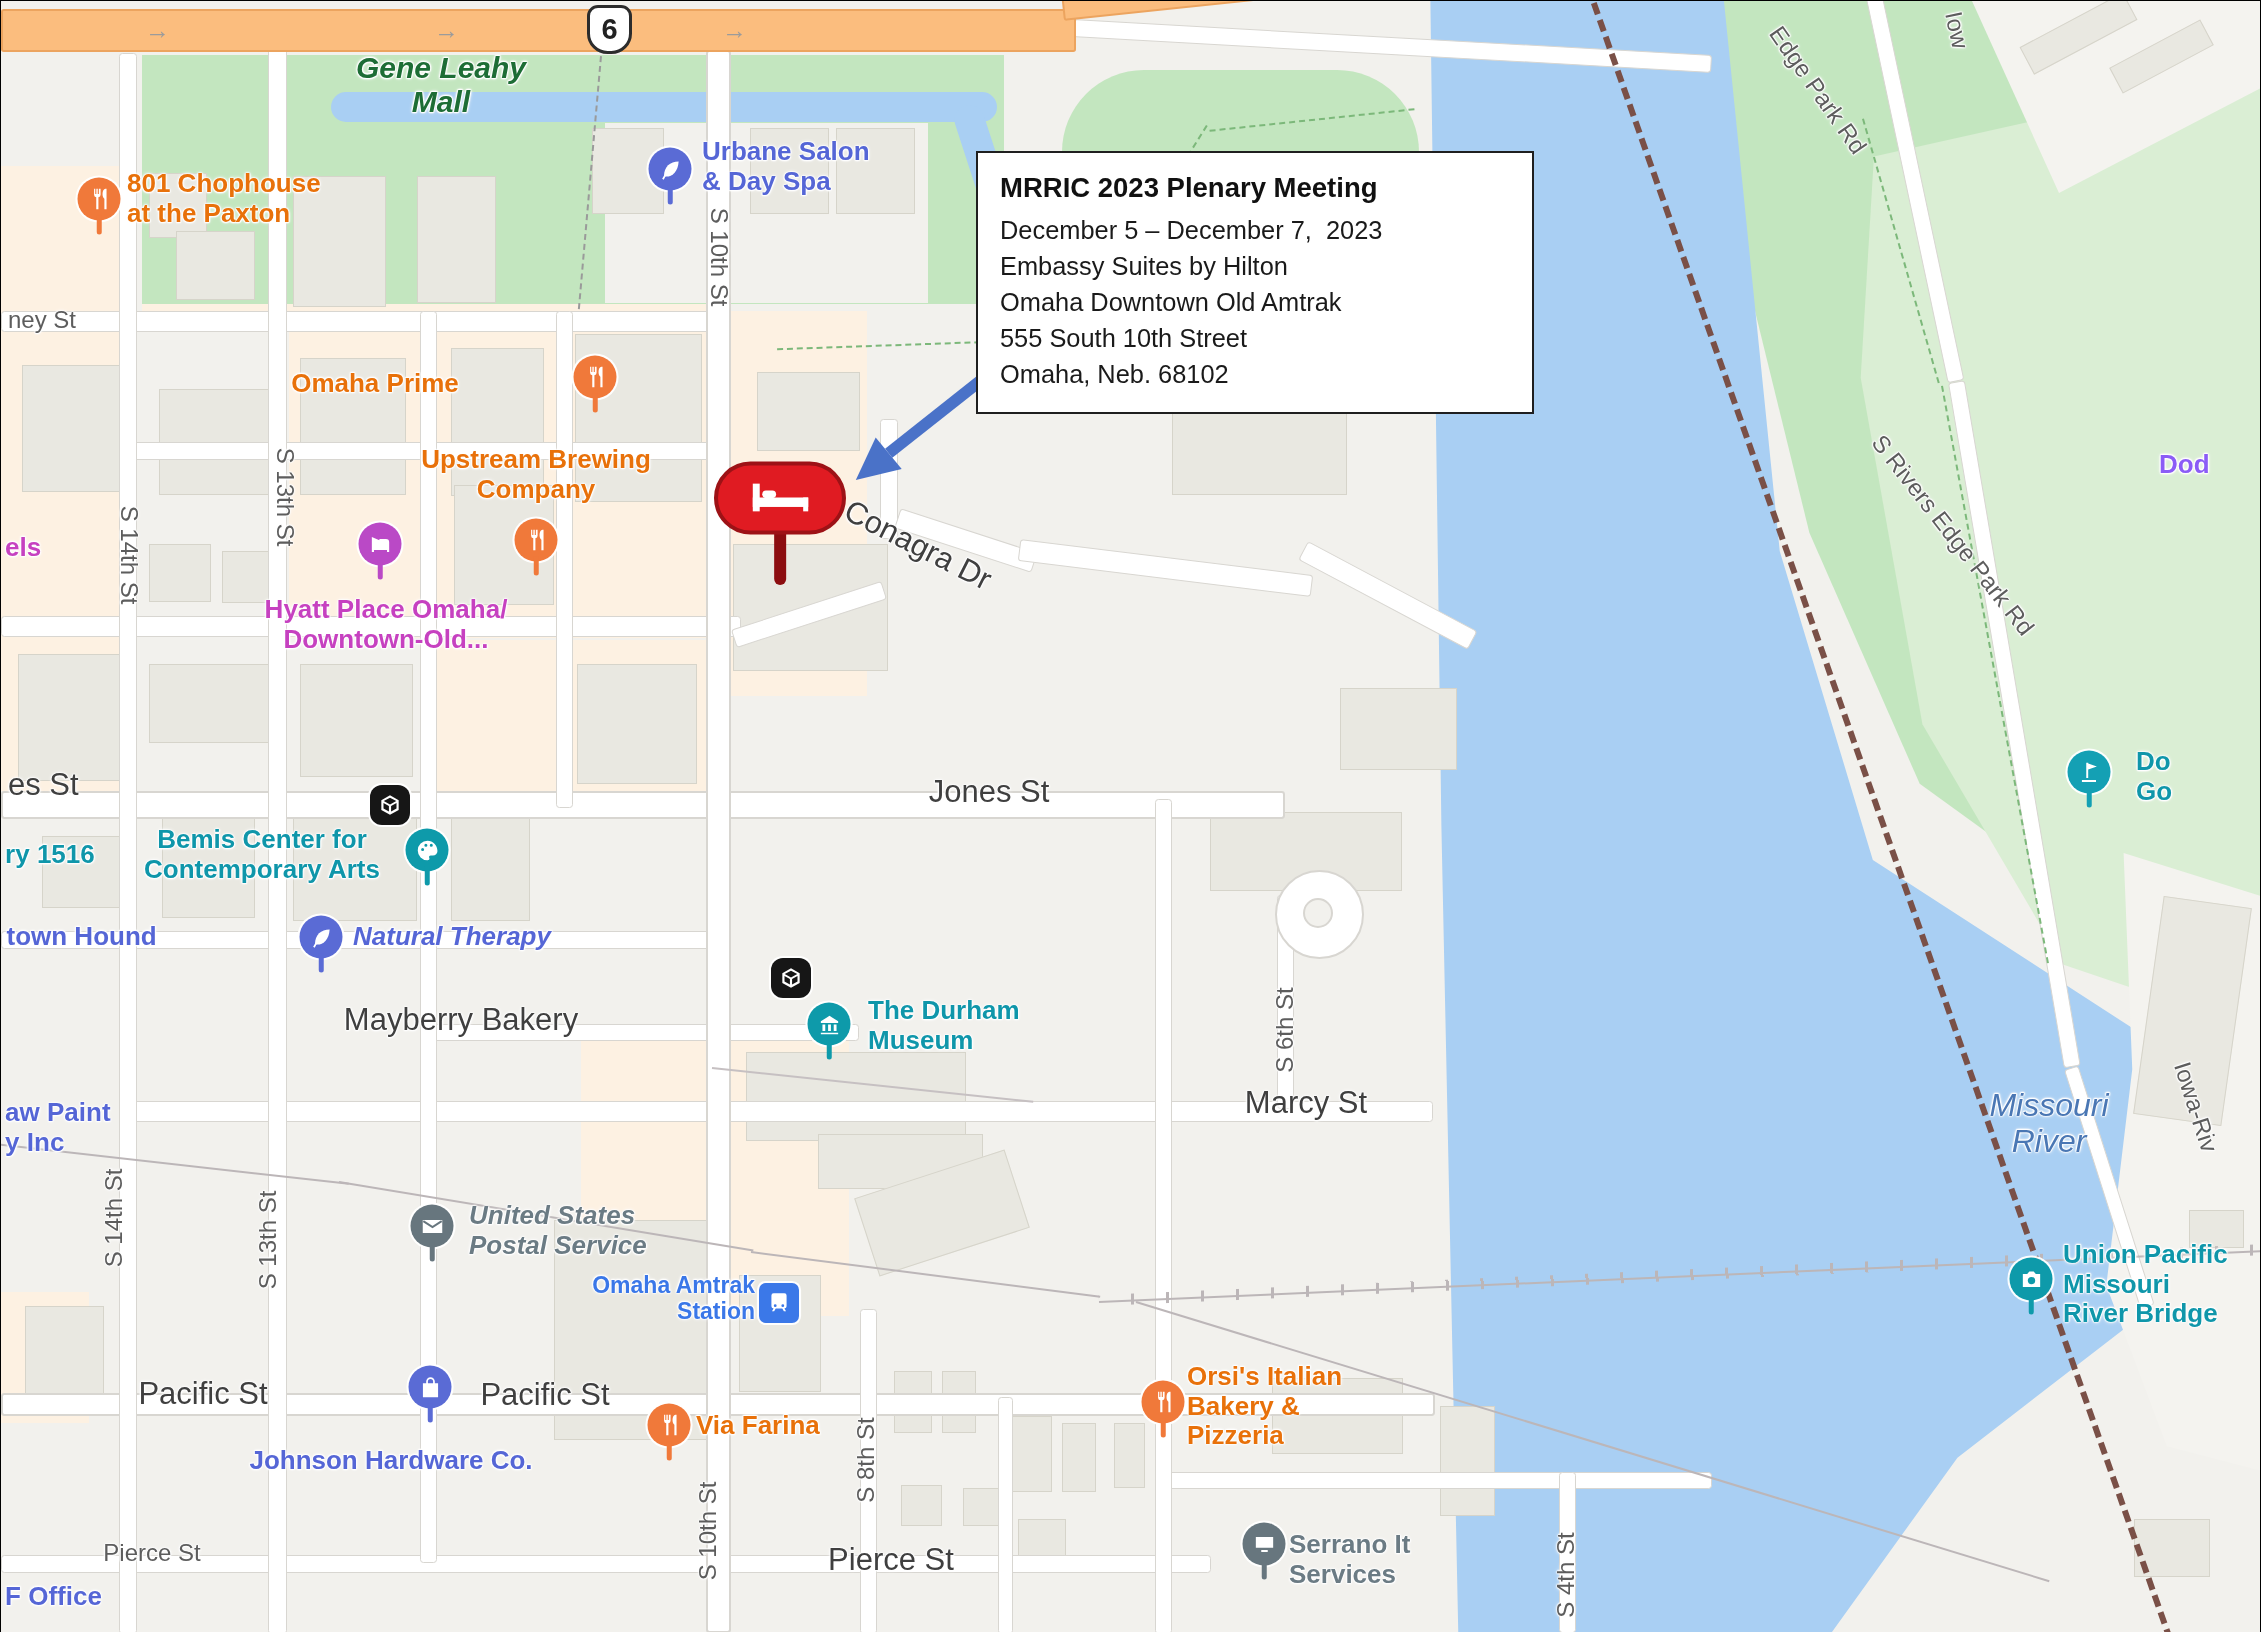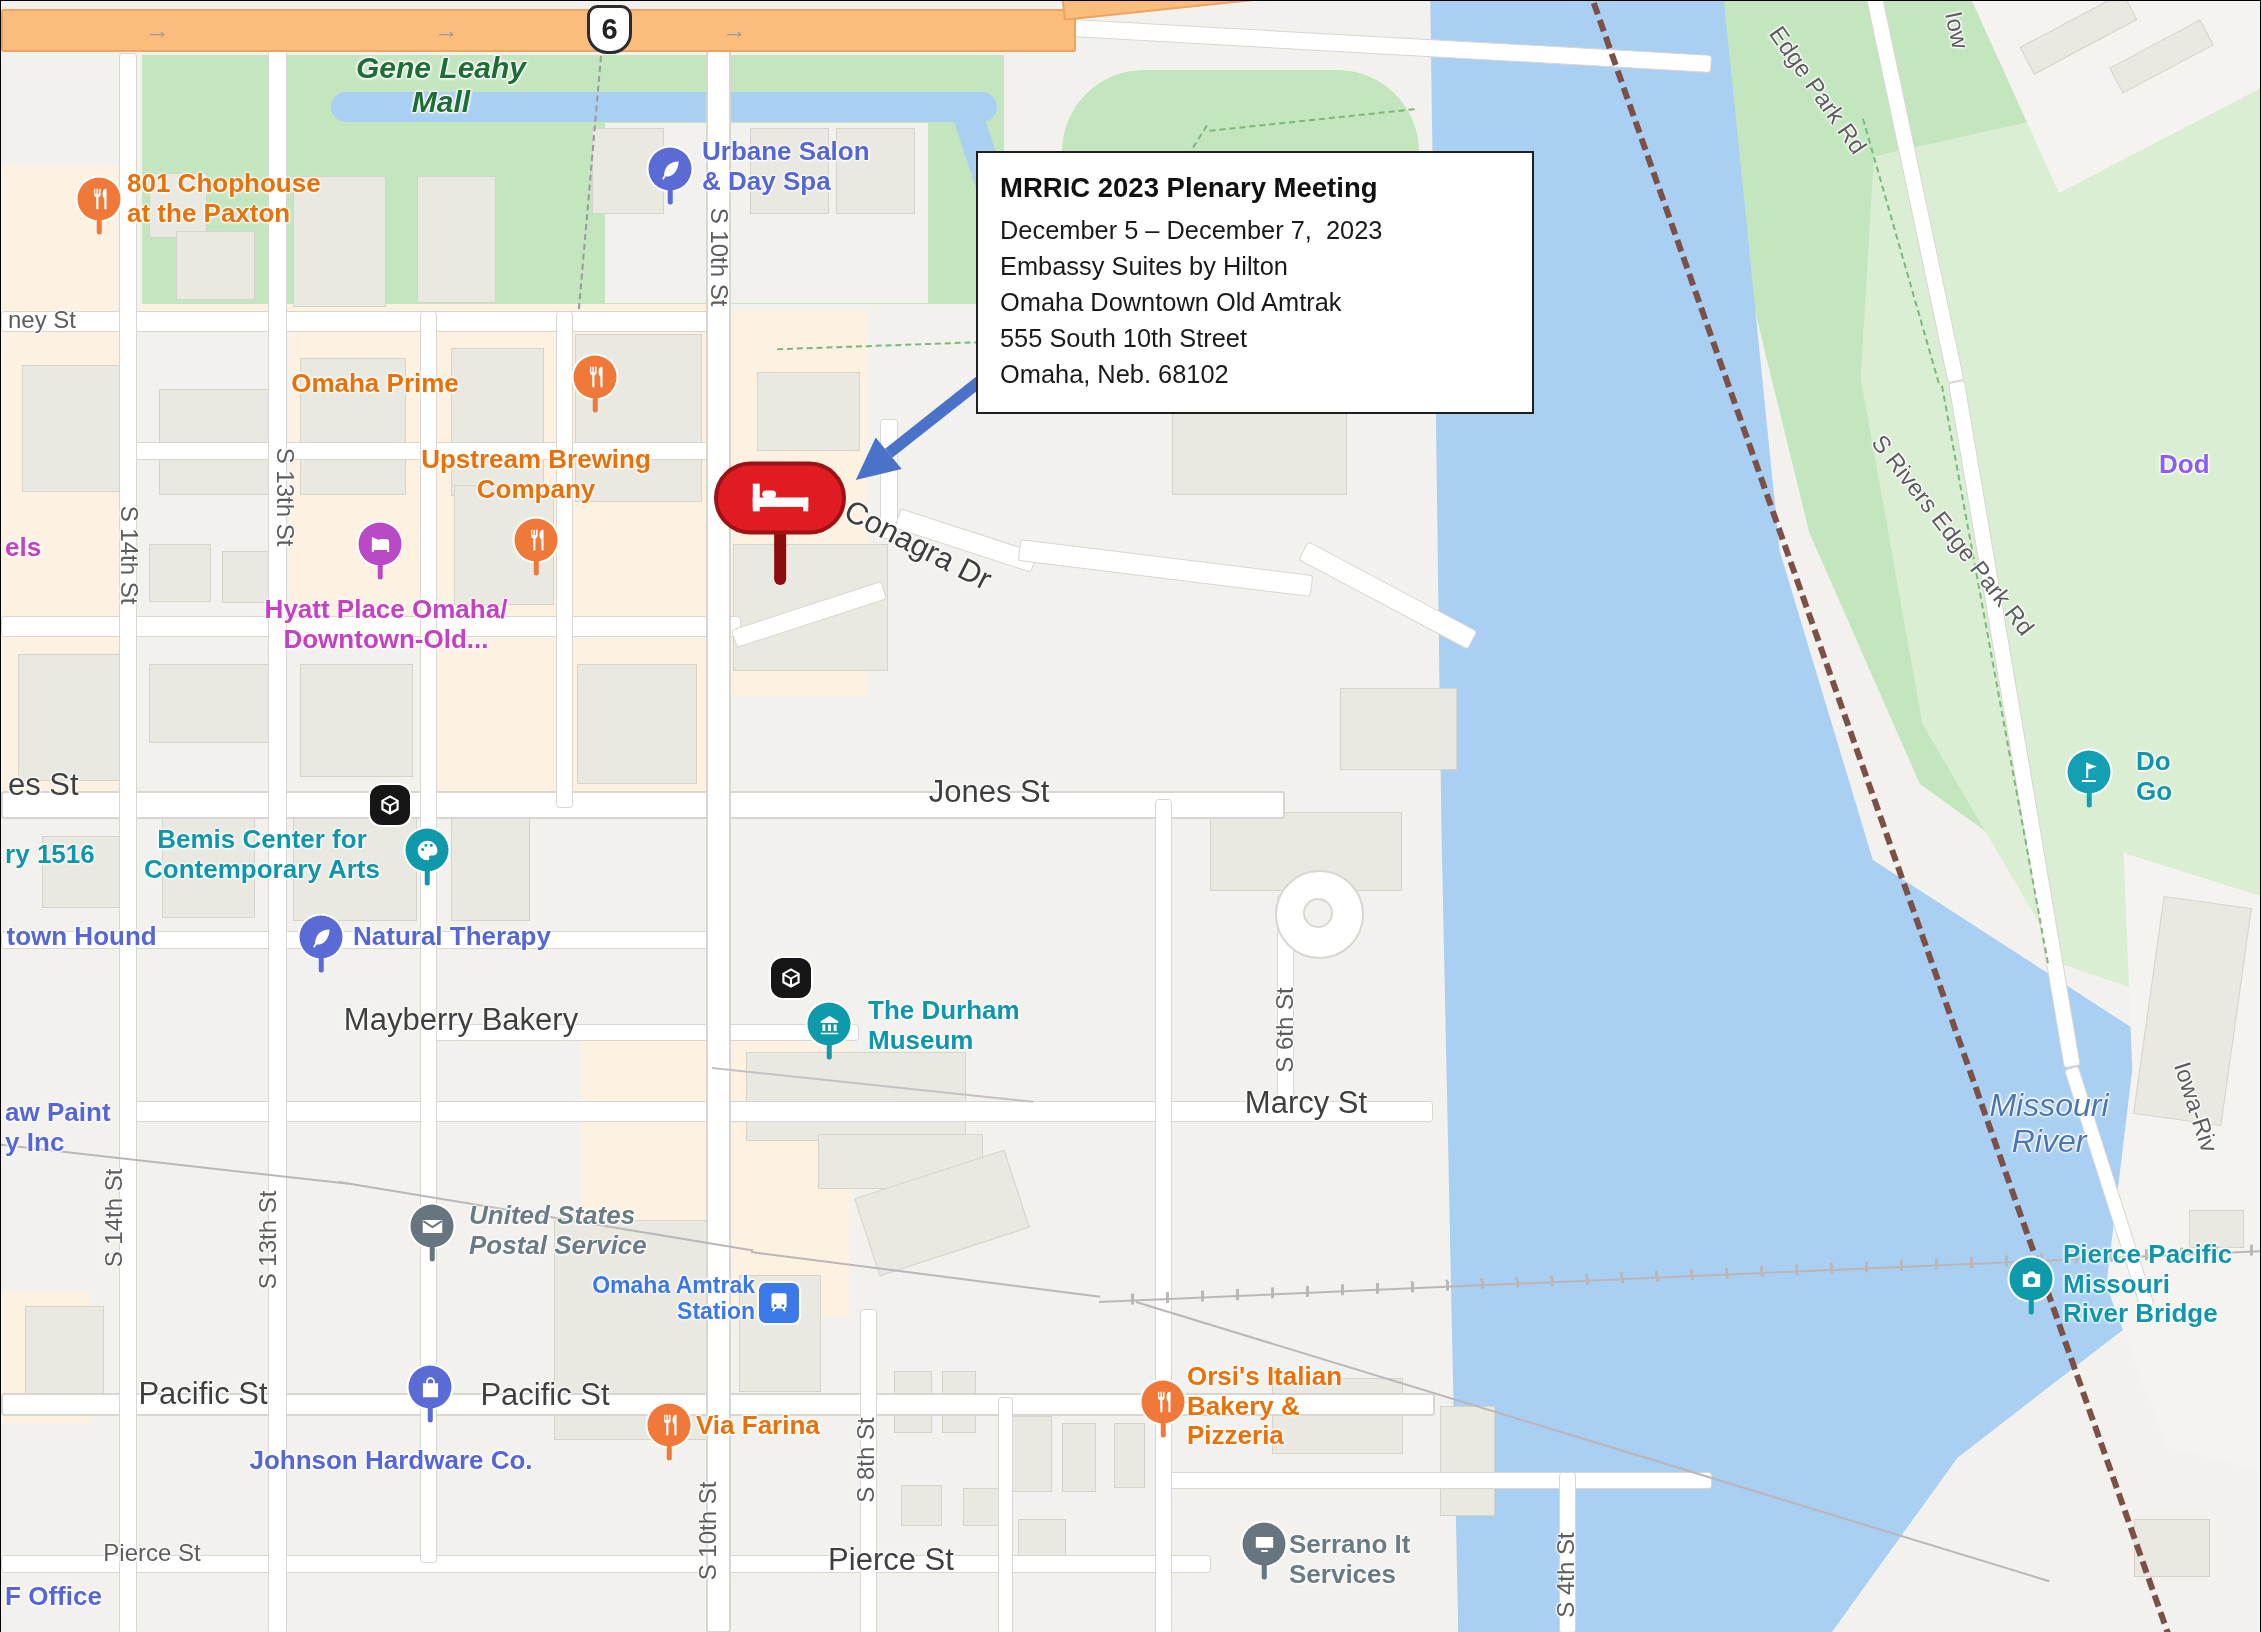--- a/index.html
+++ b/index.html
@@ -292,21 +292,21 @@
       <div class="lbl poi poi-teal" style="left: 4.1px; top: 854px; text-align: left; transform: translate(0px, -50%) rotate(0deg);">
         <div>ry 1516</div>
       </div>
       <div class="lbl poi poi-teal" style="left: 261px; top: 854px; transform: translate(-50%, -50%) rotate(0deg);">
         <div>Bemis Center for</div>
         <div>Contemporary Arts</div>
       </div>
       <div class="lbl poi poi-indigo" style="left: 5.5px; top: 936px; text-align: left; transform: translate(0px, -50%) rotate(0deg);">
         <div>town Hound</div>
       </div>
-      <div class="lbl poi poi-indigo" style="left: 352px; top: 936px; text-align: left; transform: translate(0px, -50%) rotate(0deg);">
+      <div class="lbl poi poi-indigo" style="left: 352px; top: 936px; text-align: left; transform: translate(0px, -50%) rotate(0deg); font-style: italic;">
         <div>Natural Therapy</div>
       </div>
       <div class="lbl poi poi-indigo" style="left: 4.1px; top: 1127px; text-align: left; transform: translate(0px, -50%) rotate(0deg);">
         <div>aw Paint</div>
         <div>y Inc</div>
       </div>
       <div class="lbl poi poi-teal" style="left: 867px; top: 1025px; text-align: left; transform: translate(0px, -50%) rotate(0deg);">
         <div>The Durham</div>
         <div>Museum</div>
       </div>
@@ -331,21 +331,21 @@
       </div>
       <div class="lbl poi poi-gray" style="left: 1288px; top: 1559px; text-align: left; transform: translate(0px, -50%) rotate(0deg);">
         <div>Serrano It</div>
         <div>Services</div>
       </div>
       <div class="lbl water-label" style="left: 2048px; top: 1122px; transform: translate(-50%, -50%) rotate(0deg);">
         <div>Missouri</div>
         <div>River</div>
       </div>
       <div class="lbl poi poi-teal" style="left: 2062px; top: 1283px; text-align: left; transform: translate(0px, -50%) rotate(0deg);">
-        <div>Pierce Pacific</div>
+        <div>Union Pacific</div>
         <div>Missouri</div>
         <div>River Bridge</div>
       </div>
       <div class="lbl poi poi-green" style="left: 2158px; top: 464px; text-align: left; transform: translate(0px, -50%) rotate(0deg);">
         <div>Dod</div>
       </div>
       <div class="lbl poi poi-teal" style="left: 2135px; top: 776px; text-align: left; transform: translate(0px, -50%) rotate(0deg);">
         <div>Do</div>
         <div>Go</div>
       </div>

